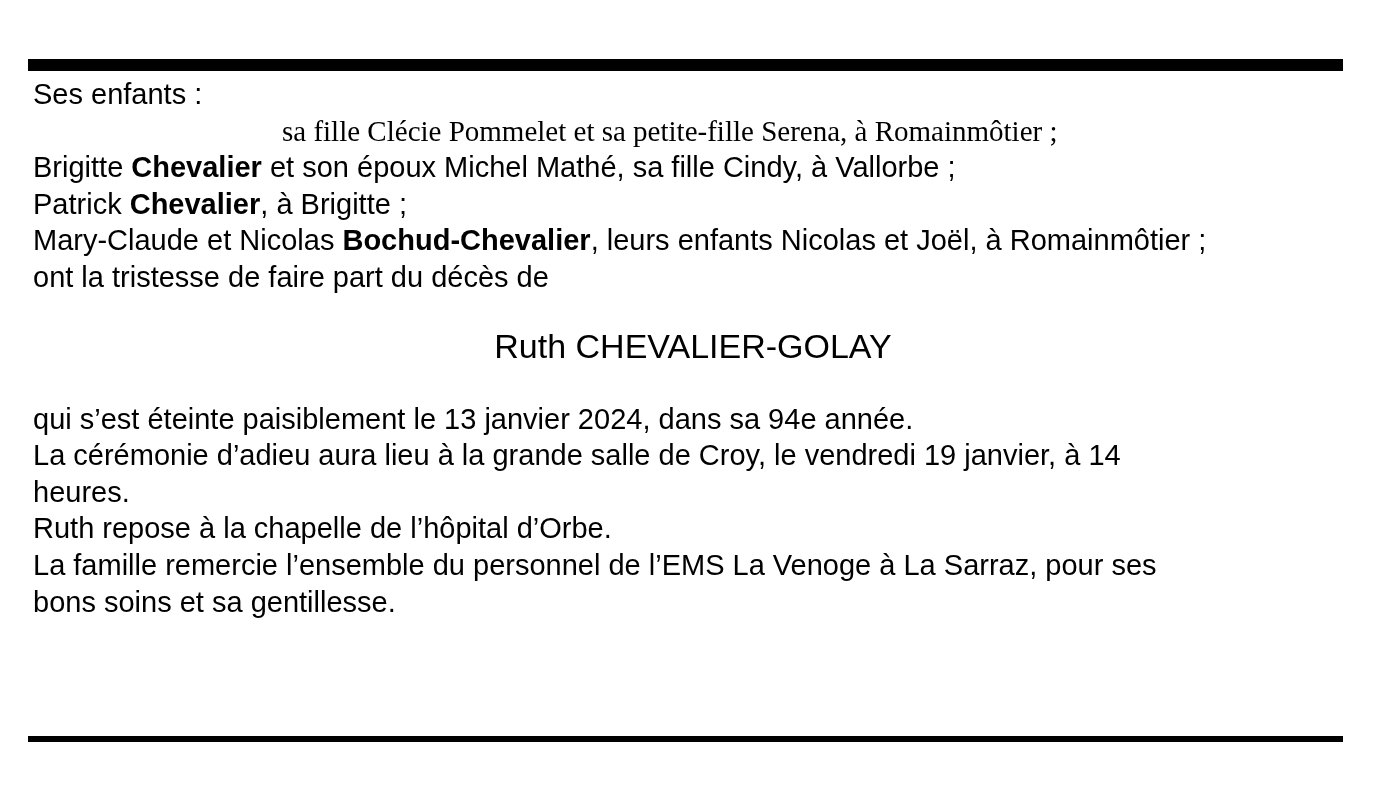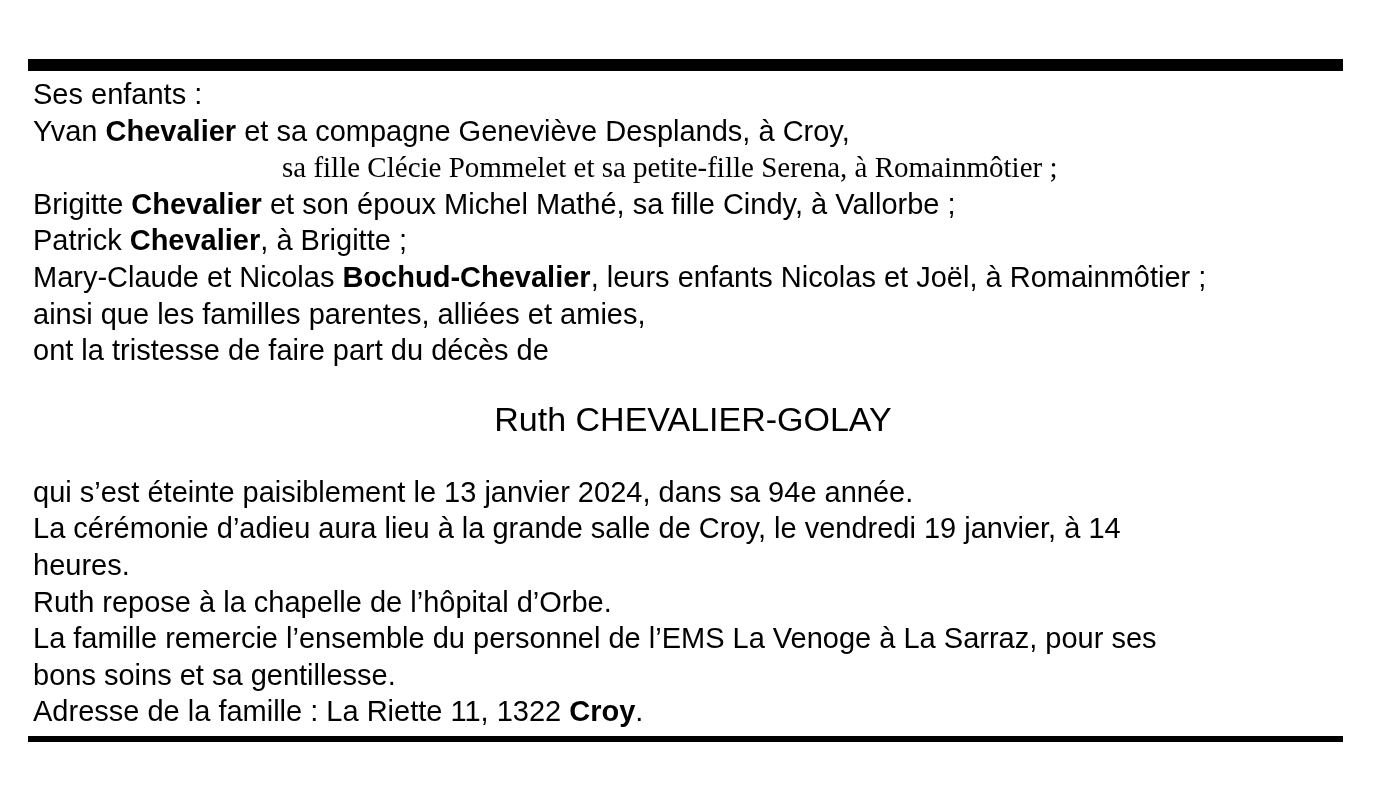--- a/index.html
+++ b/index.html
@@ -52,36 +52,33 @@
 </style>
 </head>
 <body>
 
 <div class="page">
   <div class="rule rule-top"></div>
 
   <div class="content">
     <div>
         <div class="line"><span class="seg">Ses enfants :</span></div>
-        <div class="line"><span class="seg">Yvan </span><span class="seg-bold">Chevalier</span><span class="seg"> et sa compagne Geneviève Desplands, à Croy,</span></div>
         <div class="line indent"><span class="seg">sa fille Clécie Pommelet et sa petite-fille Serena, à Romainmôtier ;</span></div>
         <div class="line"><span class="seg">Brigitte </span><span class="seg-bold">Chevalier</span><span class="seg"> et son époux Michel Mathé, sa fille Cindy, à Vallorbe ;</span></div>
         <div class="line"><span class="seg">Patrick </span><span class="seg-bold">Chevalier</span><span class="seg">, à Brigitte ;</span></div>
         <div class="line"><span class="seg">Mary-Claude et Nicolas </span><span class="seg-bold">Bochud-Chevalier</span><span class="seg">, leurs enfants Nicolas et Joël, à Romainmôtier ;</span></div>
-        <div class="line"><span class="seg">ainsi que les familles parentes, alliées et amies,</span></div>
         <div class="line"><span class="seg">ont la tristesse de faire part du décès de</span></div>
       </div>
 
     <h1 class="title">Ruth CHEVALIER-GOLAY</h1>
 
     <div>
         <div class="line"><span class="seg">qui s’est éteinte paisiblement le 13 janvier 2024, dans sa 94e année.</span></div>
         <div class="line"><span class="seg">La cérémonie d’adieu aura lieu à la grande salle de Croy, le vendredi 19 janvier, à 14</span></div>
         <div class="line"><span class="seg">heures.</span></div>
         <div class="line"><span class="seg">Ruth repose à la chapelle de l’hôpital d’Orbe.</span></div>
         <div class="line"><span class="seg">La famille remercie l’ensemble du personnel de l’EMS La Venoge à La Sarraz, pour ses</span></div>
         <div class="line"><span class="seg">bons soins et sa gentillesse.</span></div>
-        <div class="line"><span class="seg">Adresse de la famille : La Riette 11, 1322 </span><span class="seg-bold">Croy</span><span class="seg">.</span></div>
       </div>
   </div>
 
   <div class="rule rule-bottom"></div>
 </div>
 
 </body></html>

